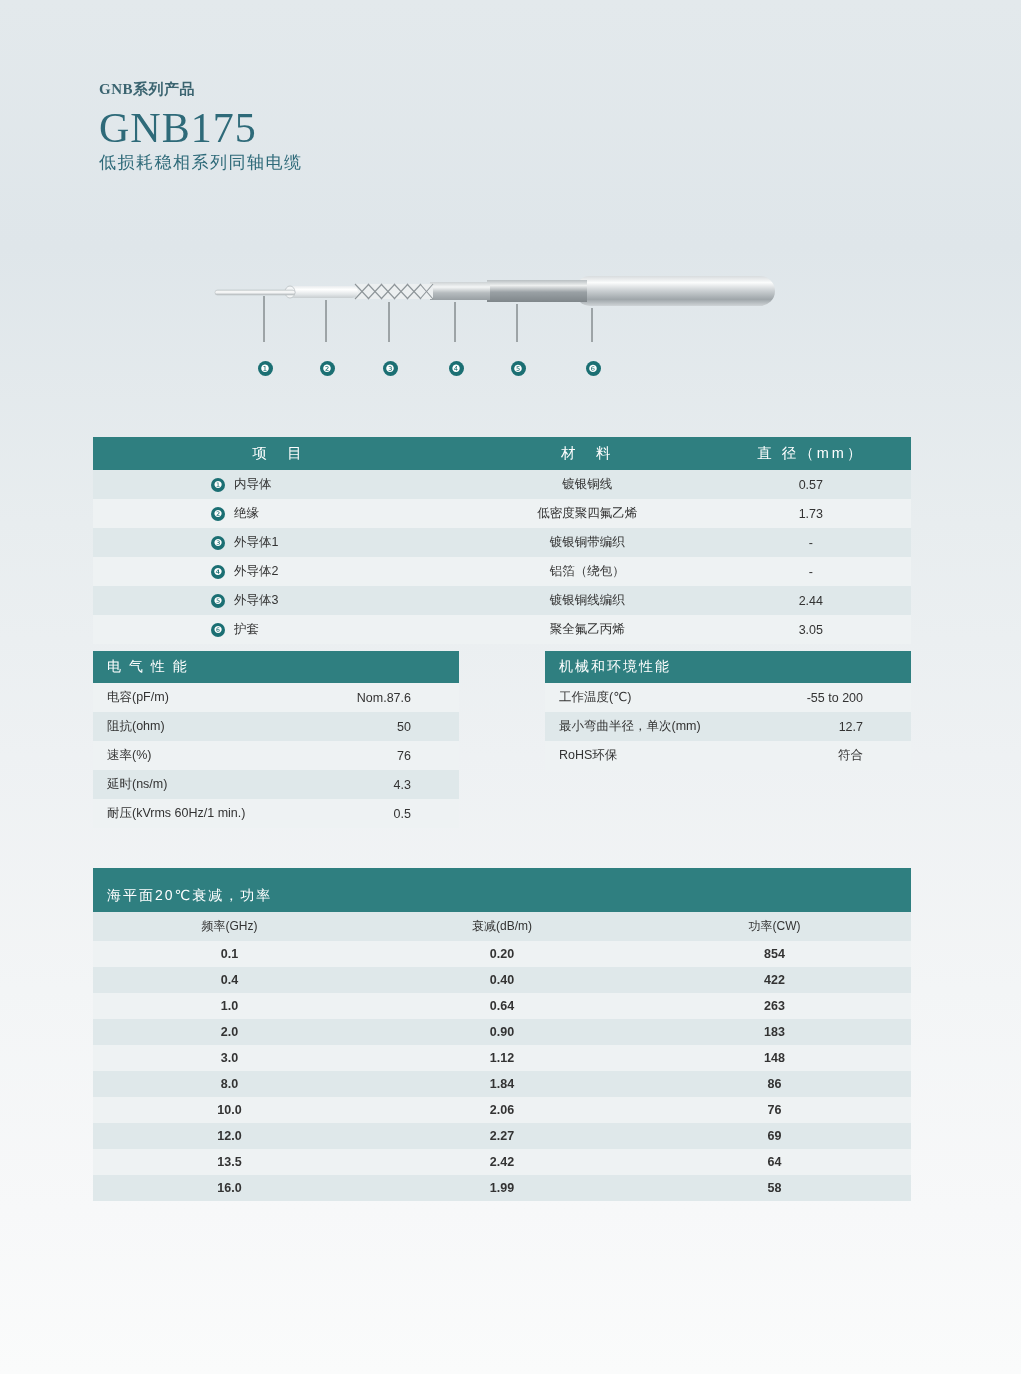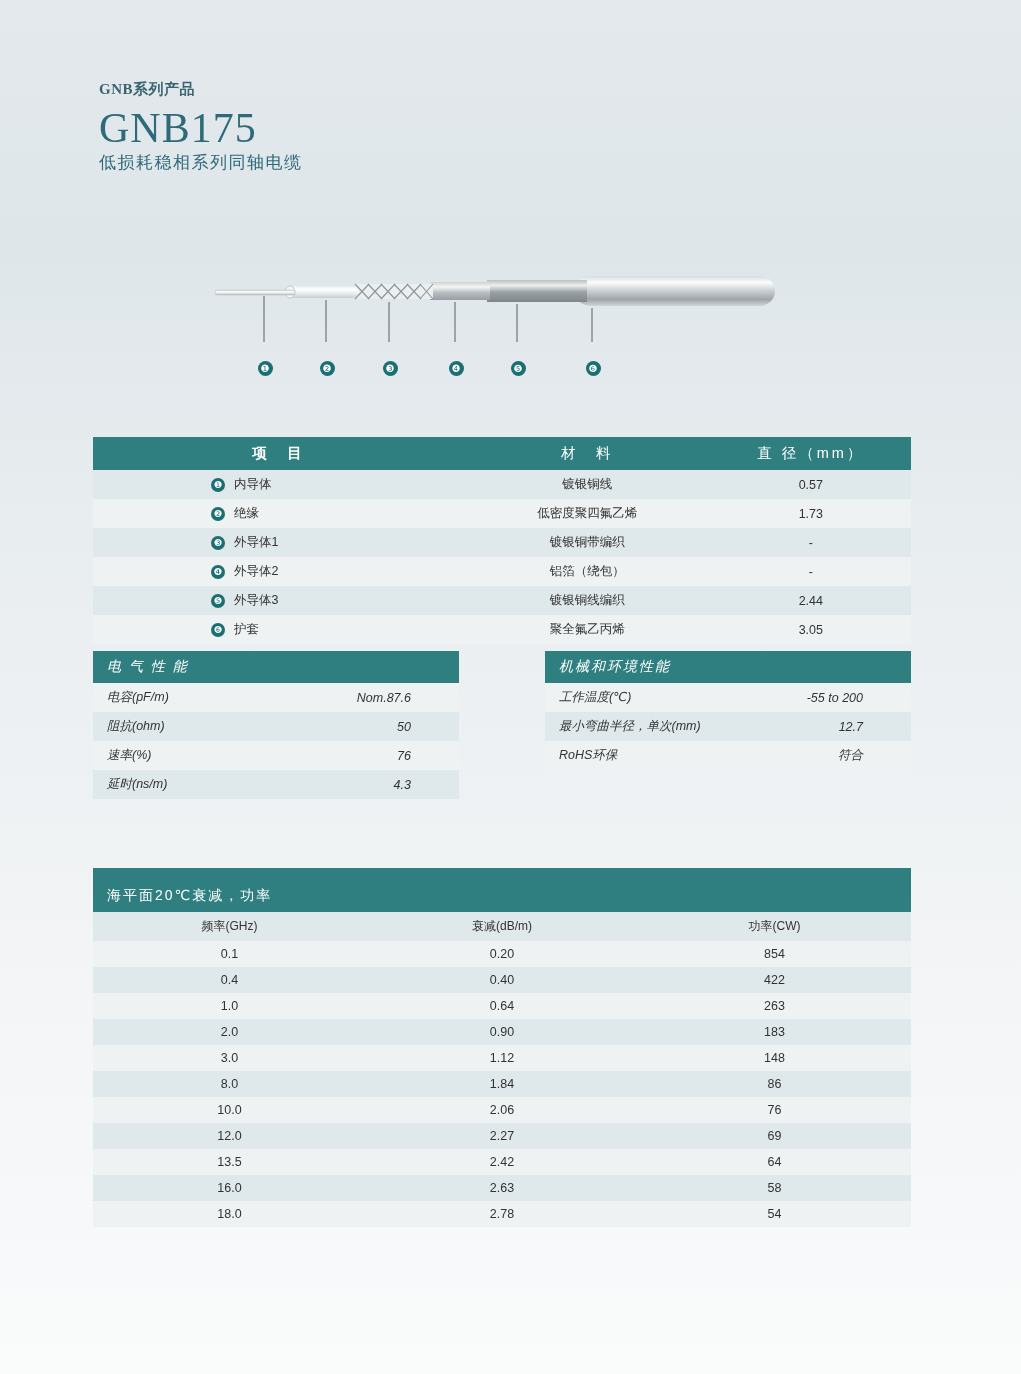--- a/index.html
+++ b/index.html
@@ -49,21 +49,21 @@
   .mtable td.c1{width:300px;padding-left:118px;}
   .mtable td.c2{width:290px;text-align:center;}
   .mtable td.c3{width:228px;text-align:center;}
   .numdot{
     display:inline-block;width:14px;height:14px;border-radius:50%;
     background:#1b6f73;color:#fff;font-size:9.5px;line-height:14px;text-align:center;
     margin-right:9px;vertical-align:middle;
   }
 
   
-  .smalltable{position:absolute;border-collapse:collapse;font-style:italic;}
+  .smalltable{position:absolute;border-collapse:collapse;}
   .smalltable .hd{
     background:#2f7f80;color:#fff;font-size:14px;font-weight:normal;
     letter-spacing:2px;padding:7px 0 7px 14px;text-align:left;
   }
   .smalltable td{font-size:12.5px;padding:6px 0;margin-top:25px;}
   .smalltable tbody tr:nth-child(odd){background:#eef2f3;}
   .smalltable tbody tr:nth-child(even){background:#dfe8ea;}
   .smalltable td.k{padding-left:14px;}
   .smalltable td.v{text-align:right;padding-right:48px;}
   #elec-table{left:93px;top:651px;width:366px;}
@@ -71,21 +71,21 @@
 
   
   .atable{position:absolute;left:93px;top:868px;width:818px;border-collapse:collapse;}
   .atable .title{
     background:#2f7f80;color:#fff;font-size:14px;font-weight:normal;
     letter-spacing:2px;padding:19px 0 7px 14px;text-align:left;
   }
   .atable th.sub{
     background:#dfe8ea;font-size:12px;font-weight:normal;color:#333;padding:6px 0;
   }
-  .atable td{font-size:12.5px;padding:6px 0;text-align:center;}
+  .atable td{font-size:12.5px;padding:6px 0;text-align:center;font-weight:bold;}
   .atable tbody tr:nth-child(odd){background:#eef2f3;}
   .atable tbody tr:nth-child(even){background:#dfe8ea;}
   .atable .col1{width:273px;}
   .atable .col2{width:272px;}
   .atable .col3{width:273px;}
 </style>
 </head>
 <body>
 
 <div class="page">
@@ -186,21 +186,21 @@
       <span class="cbadge">❺</span>
     </div>
     <div class="callout" style="left:578px;top:28px;width:30px;">
       <span class="cbadge">❻</span>
     </div>
   </div>
 
   <table class="mtable">
     <thead>
       <tr>
-        <th style="width:300px;font-weight:bold;">项　目</th>
+        <th style="width:300px;">项　目</th>
         <th style="width:290px;">材　料</th>
         <th style="width:228px;">直 径（mm）</th>
       </tr>
     </thead>
     <tbody>
       <tr>
         <td class="c1"><span class="numdot">❶</span><span>内导体</span></td>
         <td class="c2">镀银铜线</td>
         <td class="c3">0.57</td>
       </tr>
@@ -248,20 +248,24 @@
         <td class="v">50</td>
       </tr>
       <tr>
         <td class="k">速率(%)</td>
         <td class="v">76</td>
       </tr>
       <tr>
         <td class="k">延时(ns/m)</td>
         <td class="v">4.3</td>
       </tr>
+      <tr>
+        <td class="k">耐压(kVrms 60Hz/1 min.)</td>
+        <td class="v">0.5</td>
+      </tr>
     </tbody>
   </table>
 
   <table class="smalltable" id="mech-table">
     <thead>
       <tr>
         <th class="hd" colspan="2">机械和环境性能</th>
       </tr>
     </thead>
     <tbody>
@@ -332,24 +336,19 @@
         <td>2.27</td>
         <td>69</td>
       </tr>
       <tr>
         <td>13.5</td>
         <td>2.42</td>
         <td>64</td>
       </tr>
       <tr>
         <td>16.0</td>
-        <td>2.63</td>
+        <td>1.99</td>
         <td>58</td>
-      </tr>
-      <tr>
-        <td>18.0</td>
-        <td>2.78</td>
-        <td>54</td>
       </tr>
     </tbody>
   </table>
 
 </div>
 
 </body></html>

